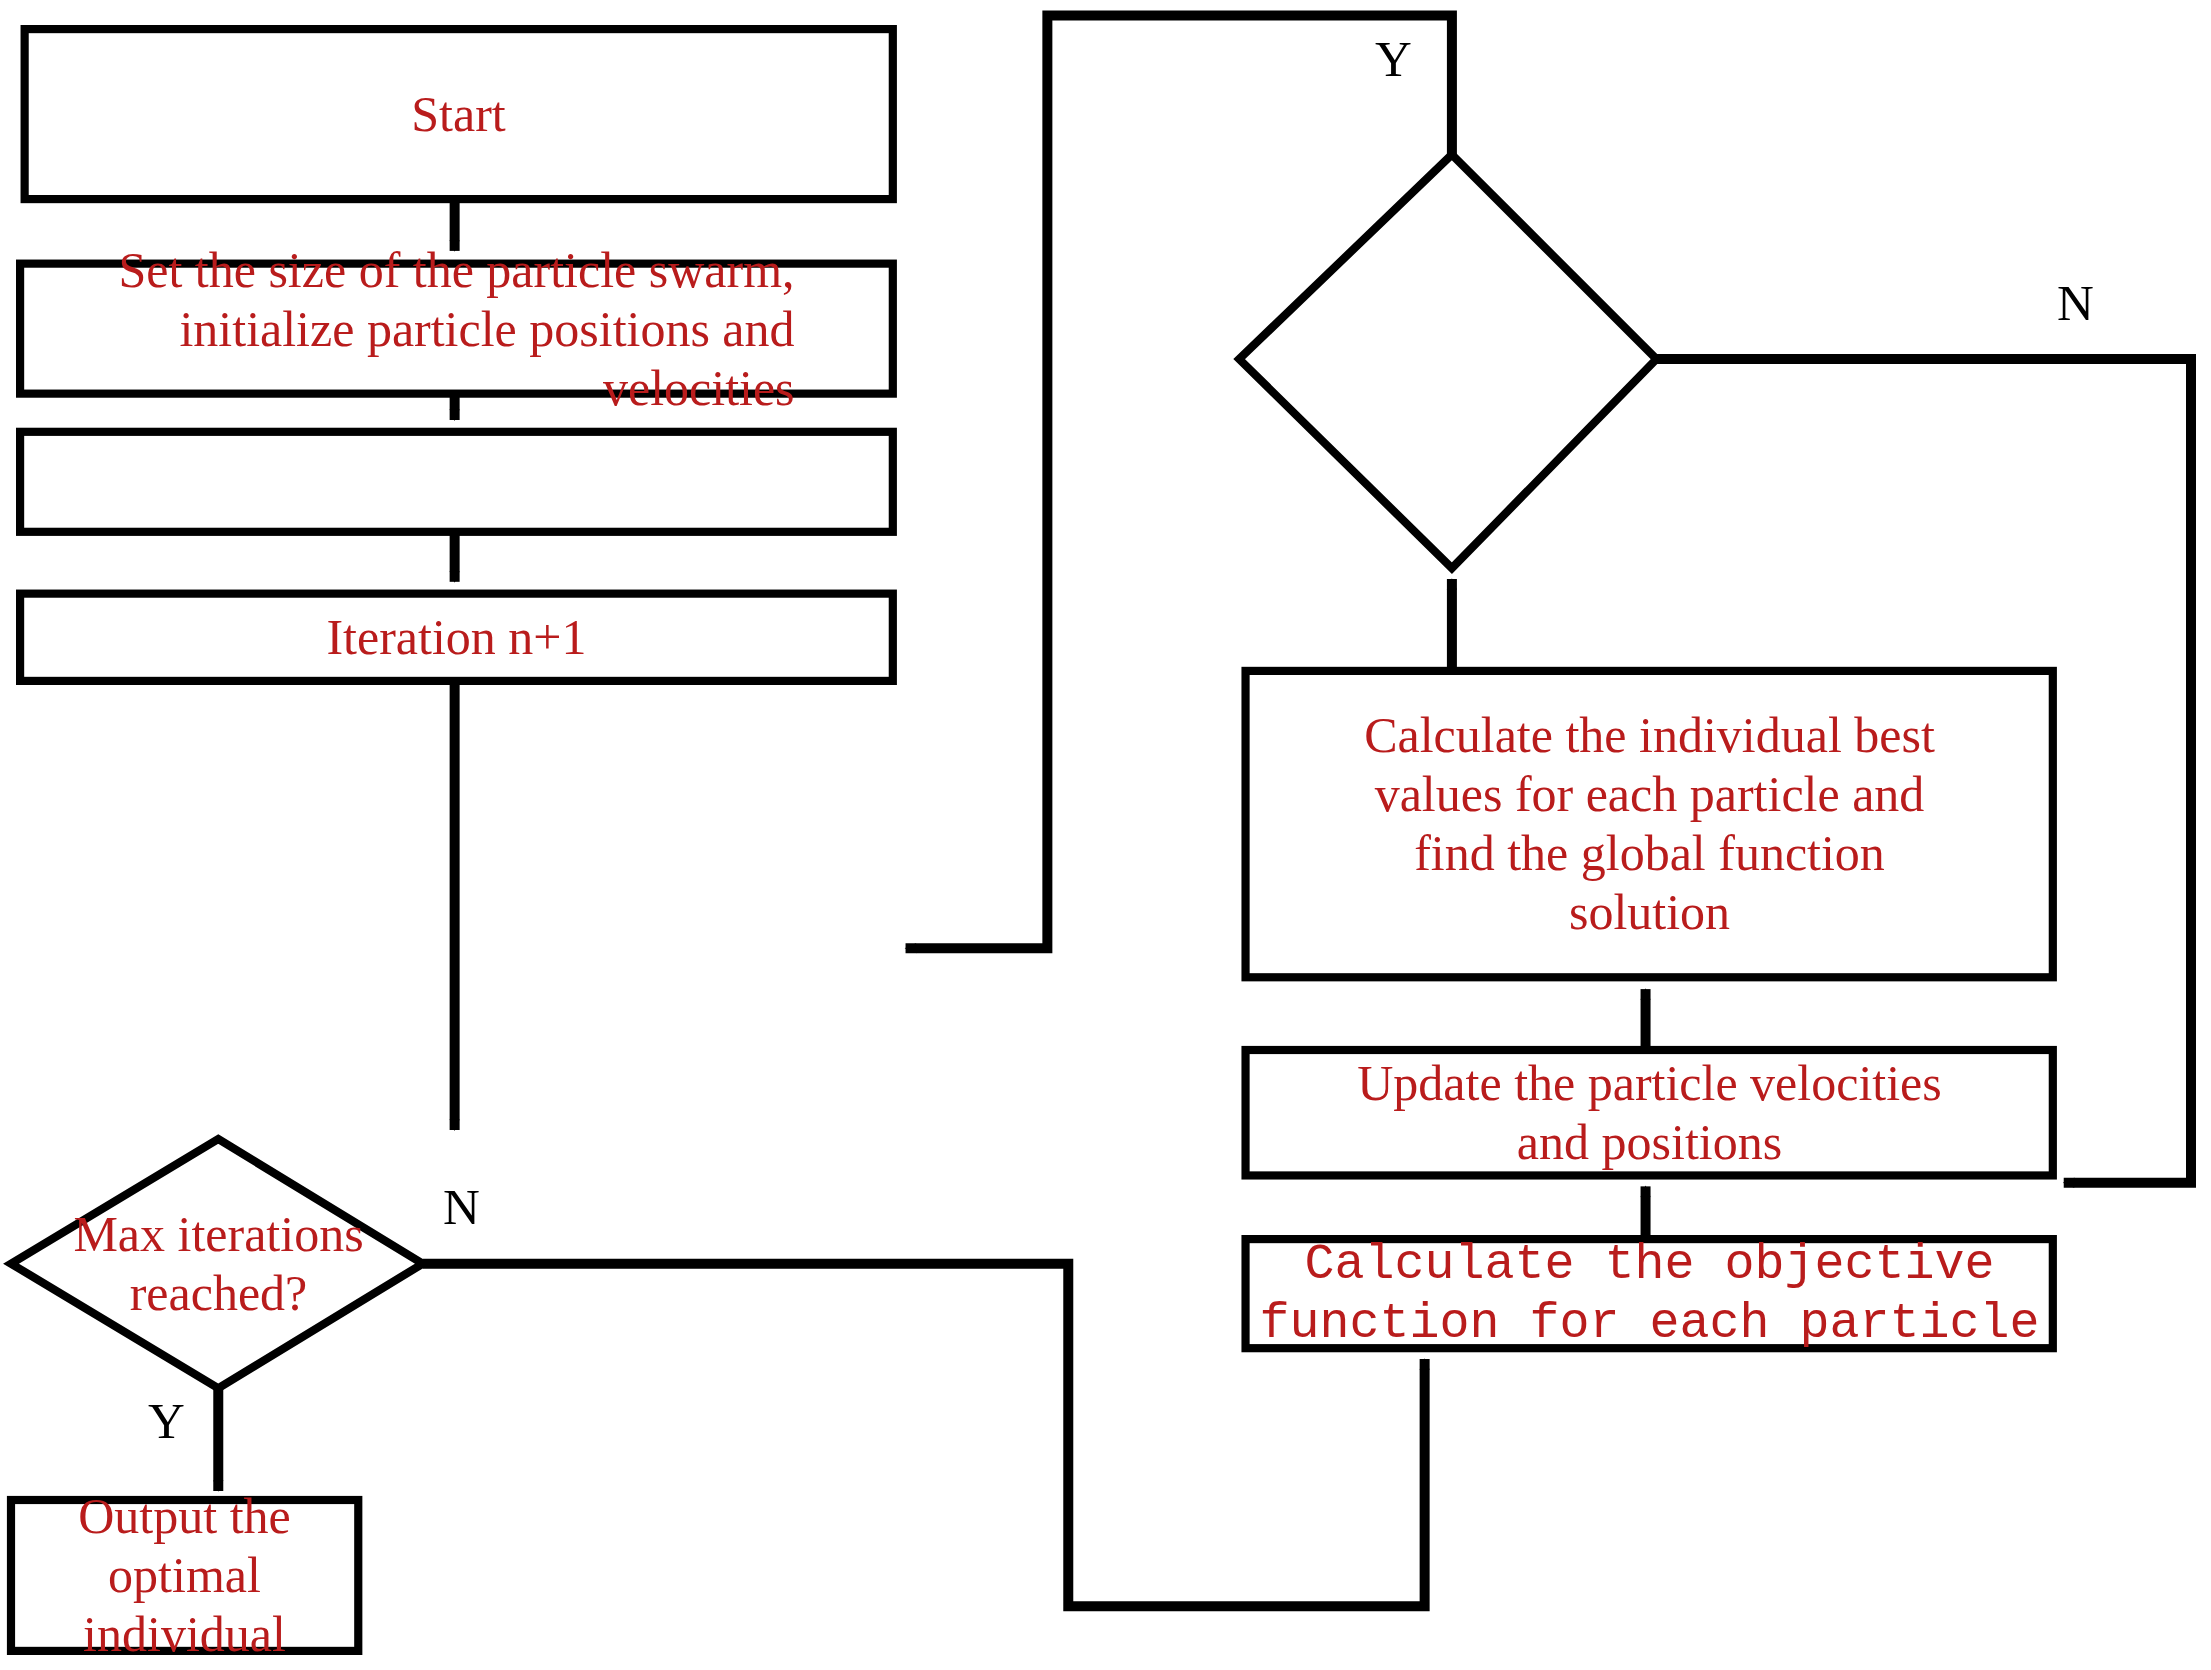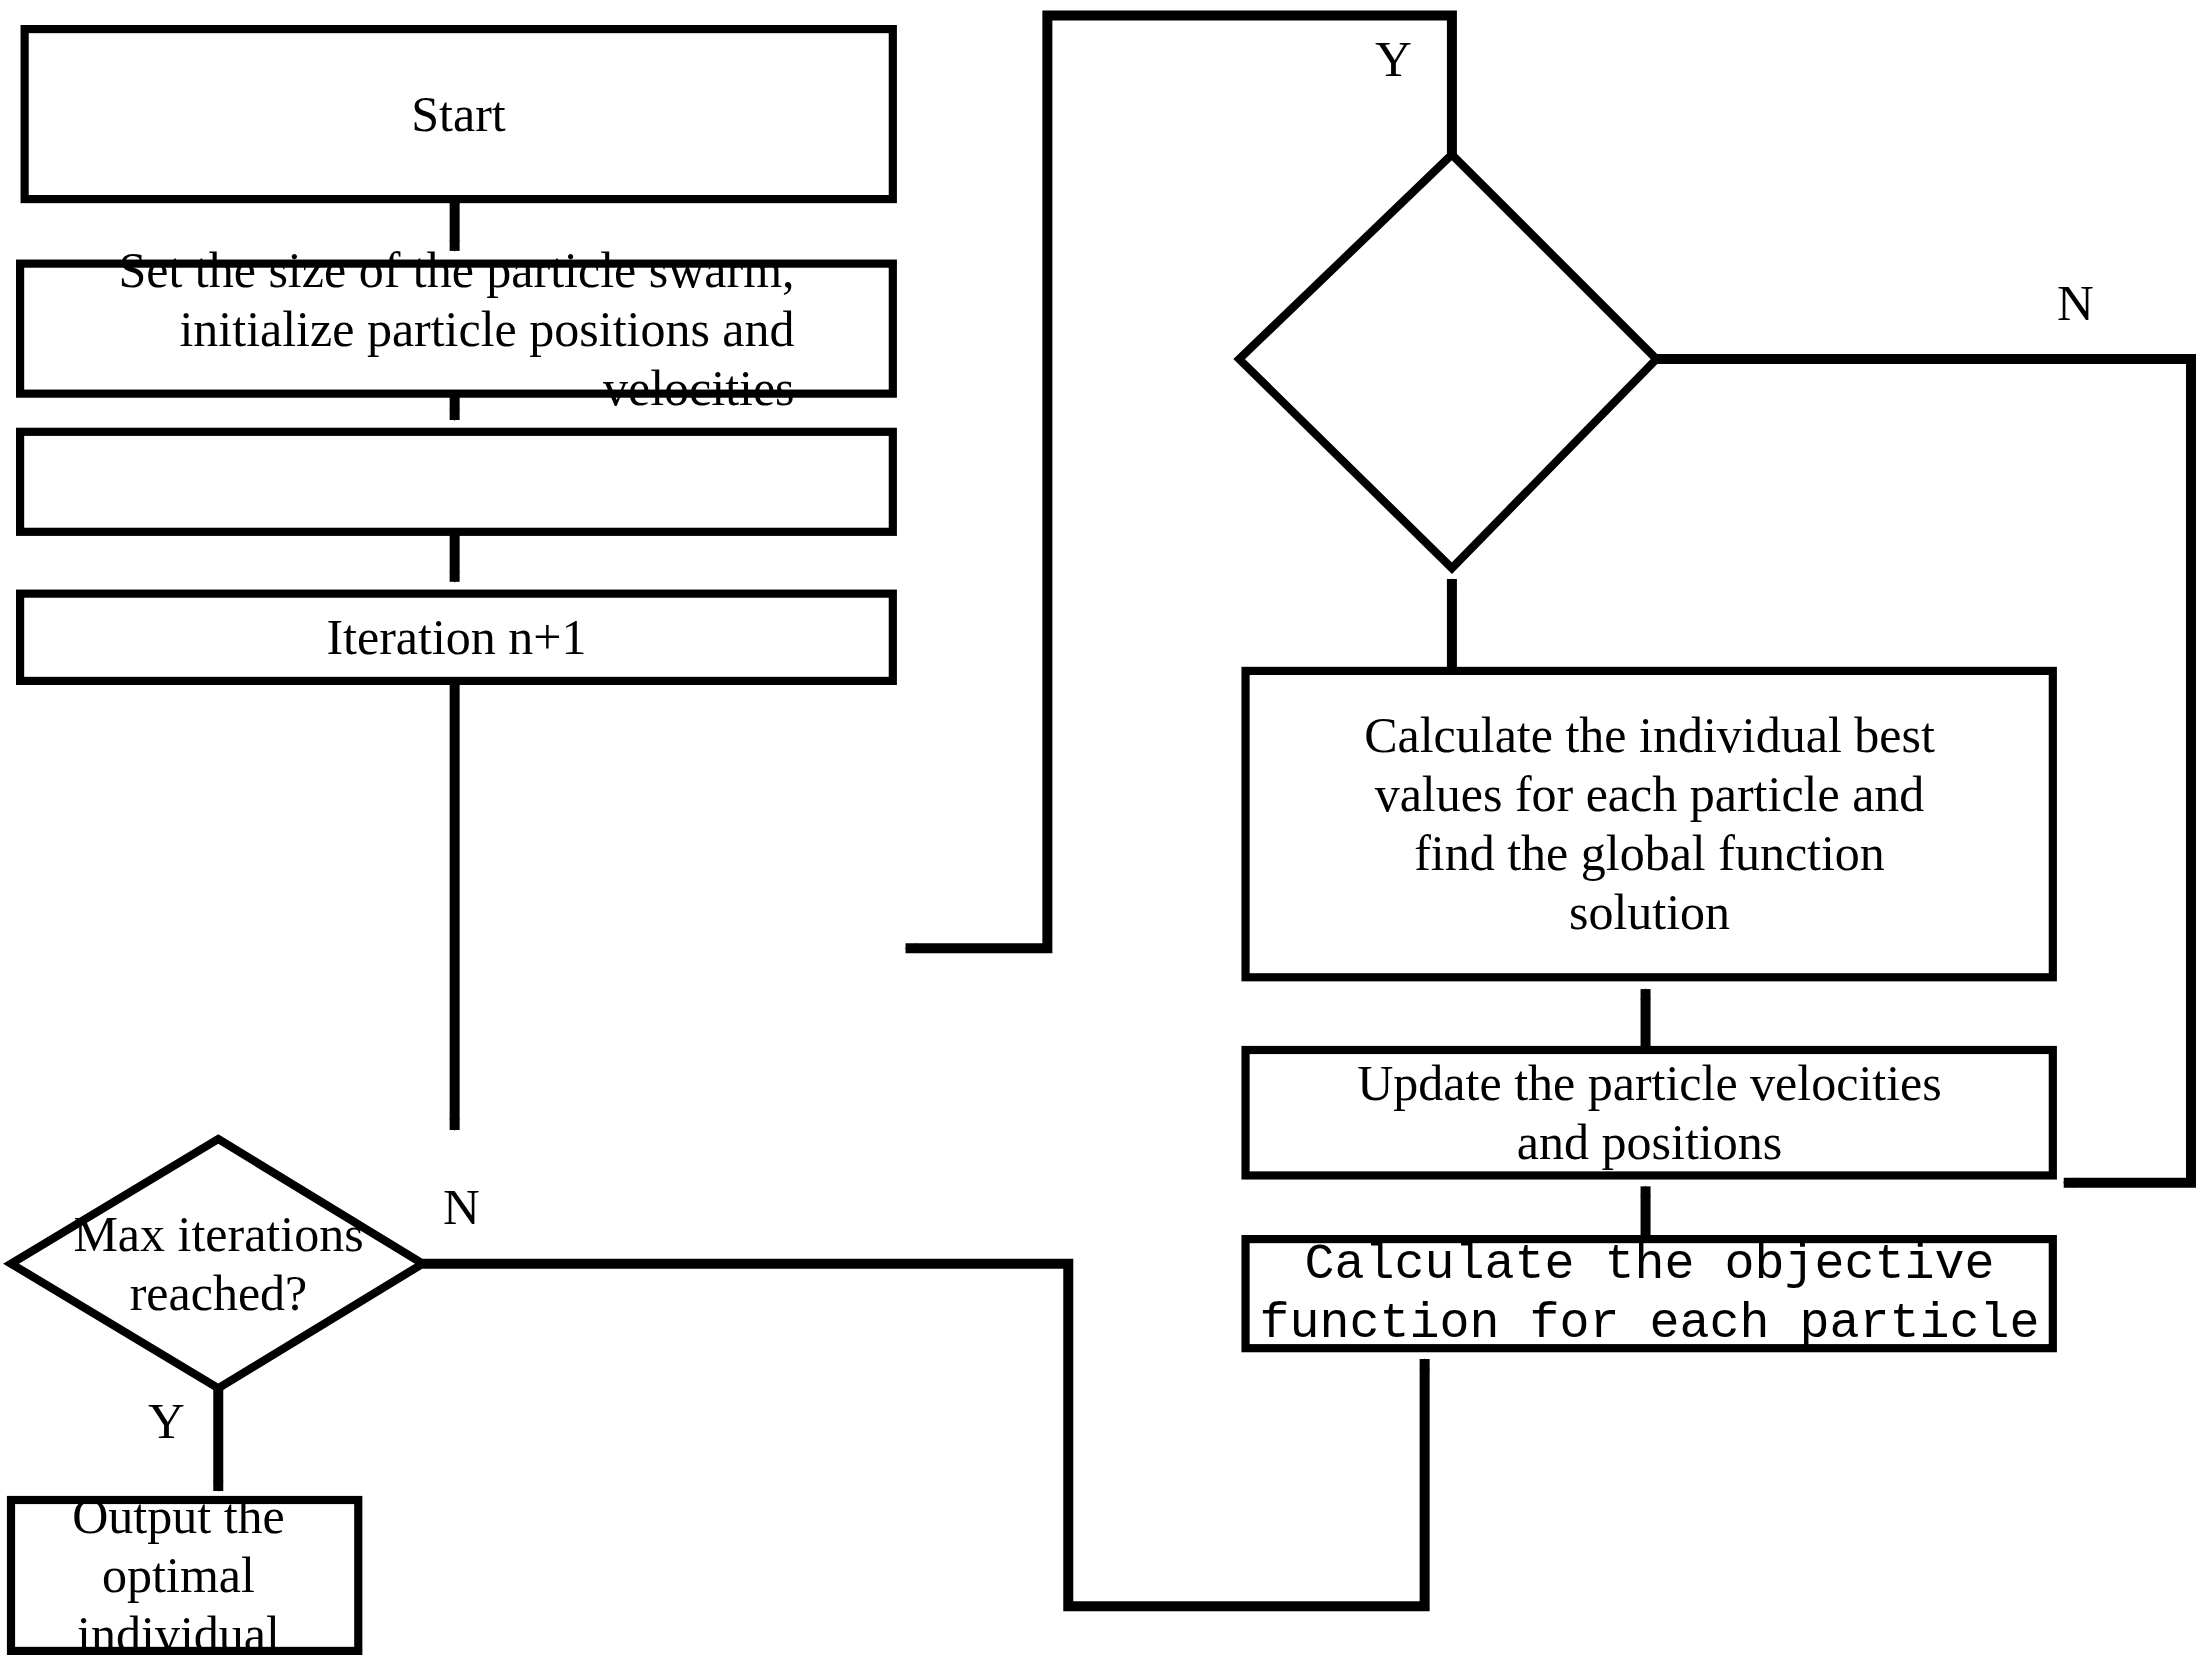--- a/index.html
+++ b/index.html
@@ -22,21 +22,21 @@
     top: 0;
     width: 2212px;
     height: 1670px;
   }
   .node-label {
     position: absolute;
     display: flex;
     align-items: center;
     justify-content: center;
     text-align: center;
-    color: #000000;
+    color: #b91c1c;
     font-family: "Liberation Serif", "DejaVu Serif", serif;
     line-height: 1.18;
     white-space: pre-line;
     pointer-events: auto;
   }
   .box-label { font-size: 50px; }
   .diamond-label { font-size: 50px; }
   .edge-label {
     position: absolute;
     font-size: 51px;
@@ -104,21 +104,21 @@
   <div class="node-label box-label" style="left:20px; top:264px; width:873px; height:130px;text-align:right;">Set the size of the particle swarm,
 initialize particle positions and
 velocities</div>
 
 
   <div class="node-label box-label" style="left:20px; top:594px; width:873px; height:87px;">Iteration n+1</div>
 
   <div class="node-label diamond-label" style="left:55px; top:1155px; width:327px; height:218px;">Max iterations
 reached?</div>
 
-  <div class="node-label box-label" style="left:5px; top:1500px; width:347px; height:151px;">Output the optimal individual</div>
+  <div class="node-label box-label" style="left:11px; top:1500px; width:347px; height:151px;">Output the optimal individual</div>
 
 
   <div class="node-label box-label" style="left:1246px; top:671px; width:807px; height:306px;">Calculate the individual best
 values for each particle and
 find the global function
 solution</div>
 
   <div class="node-label box-label" style="left:1246px; top:1050px; width:807px; height:125px;">Update the particle velocities
 and positions</div>
 

